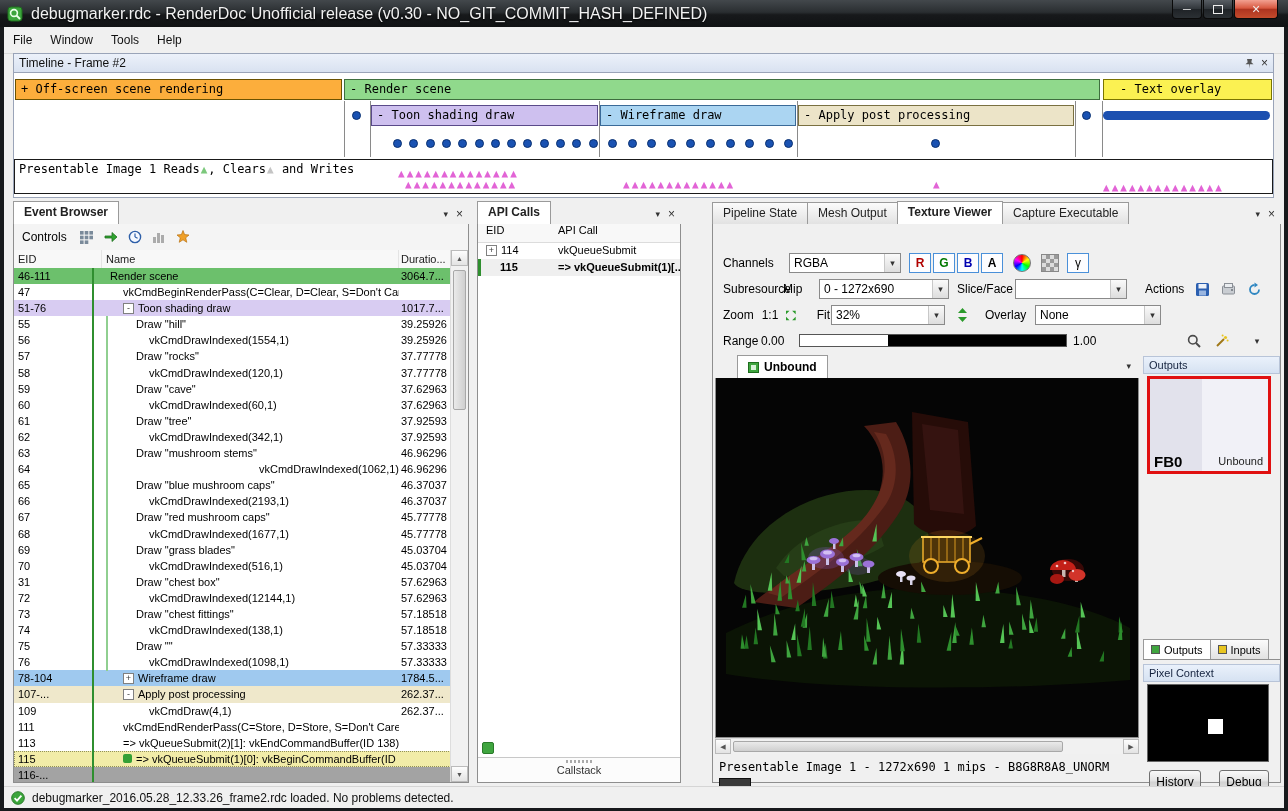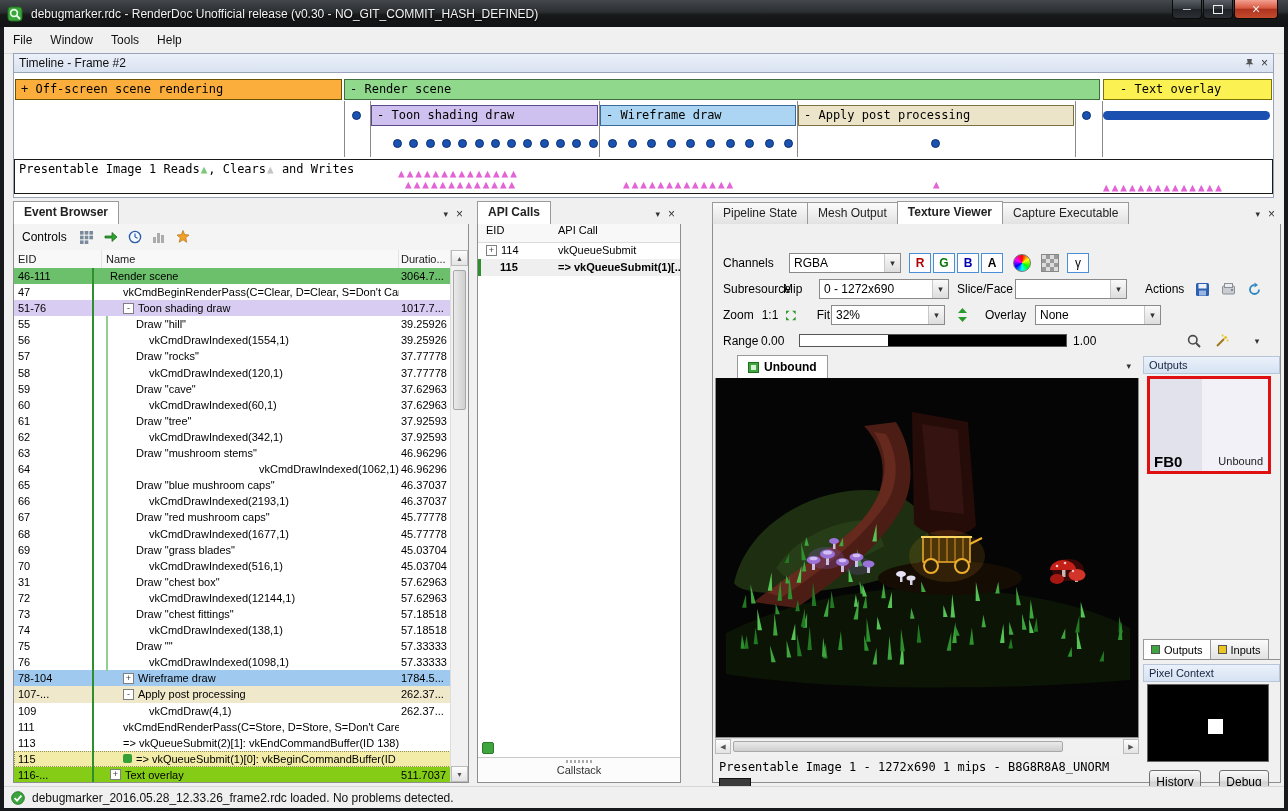--- a/index.html
+++ b/index.html
@@ -4,21 +4,21 @@
 <style>
   html,body{margin:0;padding:0;}
   body{width:1288px;height:811px;overflow:hidden;font-family:"Liberation Sans",sans-serif;}
   .mono{font-family:"DejaVu Sans Mono",monospace;}
   .window{position:relative;width:1288px;height:811px;background:#17191C;overflow:hidden;}
 
   
   .titlebar{position:absolute;left:0;top:0;width:1288px;height:27px;
     background:linear-gradient(180deg,#43484C 0%,#2A2E31 45%,#17191B 55%,#101214 100%);
     display:flex;align-items:center;}
-  .title-text{color:#F2F2F2;font-size:12px;margin-left:8px;text-shadow:0 1px 2px #000;}
+  .title-text{color:#F2F2F2;font-size:16px;margin-left:8px;text-shadow:0 1px 2px #000;}
   .app-icon{margin-left:7px;flex:none;}
   .win-btns{position:absolute;right:10px;top:0;display:flex;}
   .win-btn{width:28px;height:18px;border:1px solid #0A0A0A;border-top:none;color:#EEE;font-size:11px;
     display:flex;align-items:center;justify-content:center;border-radius:0 0 4px 4px;margin-left:1px;
     background:linear-gradient(#585E64,#32373C 48%,#1F2327 52%,#2B3034);}
   .win-btn.close{width:42px;background:linear-gradient(#F2A091,#D85840 45%,#AE3420 52%,#C44B2C);}
   .max-box{width:8px;height:7px;border:1px solid #EEE;display:inline-block;}
 
   
   .content{position:absolute;left:4px;top:27px;width:1280px;height:780px;background:#F0F0F0;}
@@ -72,21 +72,21 @@
   .h-eid,.c-eid{width:88px;flex:none;padding-left:4px;box-sizing:border-box;}
   .h-name,.c-name{flex:1;padding-left:4px;box-sizing:border-box;overflow:hidden;white-space:nowrap;}
   .h-dur,.c-dur{width:52px;flex:none;padding-left:2px;box-sizing:border-box;overflow:hidden;}
   #eb-rows{position:absolute;left:0;top:44px;right:17px;bottom:0;overflow:hidden;background:#FFF;}
   .eb-row{display:flex;height:16.1px;line-height:16.1px;font-size:11px;color:#000;}
   .c-name{display:flex;align-items:center;}
   .row-green{background:#6CC06C;}
   .row-purple{background:#D8CCF2;}
   .row-blue{background:#9FC9EF;}
   .row-tan{background:#EFE8CB;}
-  .row-yellow{background:#84cc16;}
+  .row-yellow{background:#a3a3a3;flex-direction:column;}
   .row-selected{background:#F2ECA8;outline:1px dotted #90905A;outline-offset:-1px;}
   .expand-box{display:inline-block;width:9px;height:9px;border:1px solid #808080;background:#FFF;font-size:9px;
     line-height:8px;text-align:center;margin-right:4px;color:#404040;flex:none;}
   .cur-marker{display:inline-block;width:9px;height:9px;background:#35A035;border-radius:2px;margin-right:4px;flex:none;}
   .frame-line{position:absolute;width:2px;background:#2F8F2F;z-index:3;}
   .frame-line.light{background:#90CF90;}
 
   
   .sb-v{position:absolute;top:26px;bottom:0;right:0;width:17px;background:#F1F1F1;border-left:1px solid #DDD;}
   .sb-h{position:absolute;height:15px;background:#F1F1F1;border-top:1px solid #DDD;}

